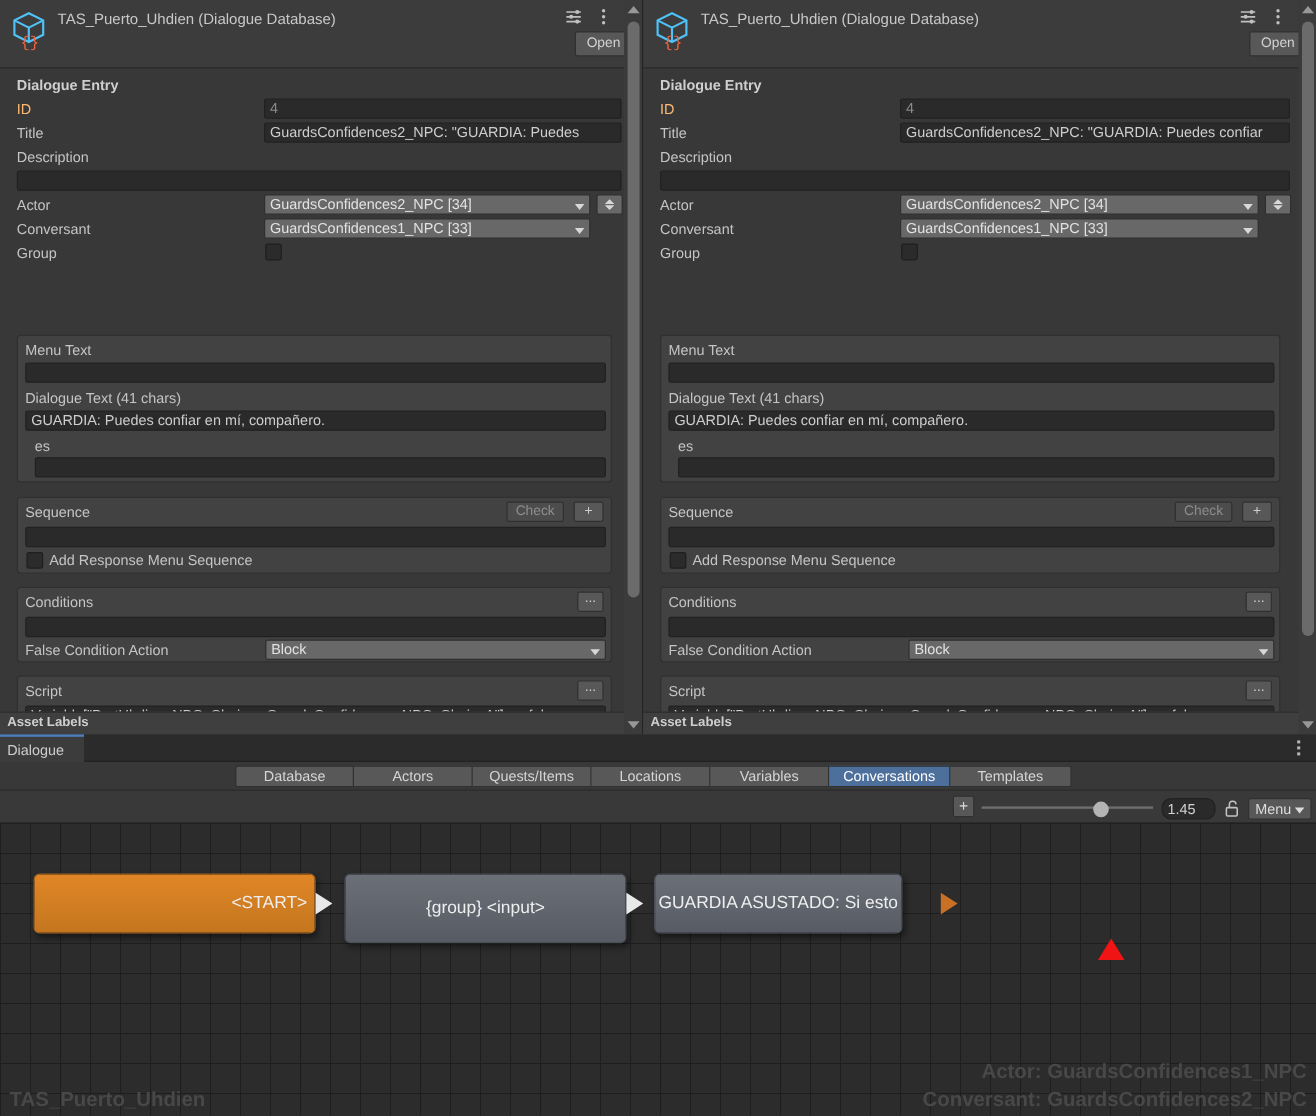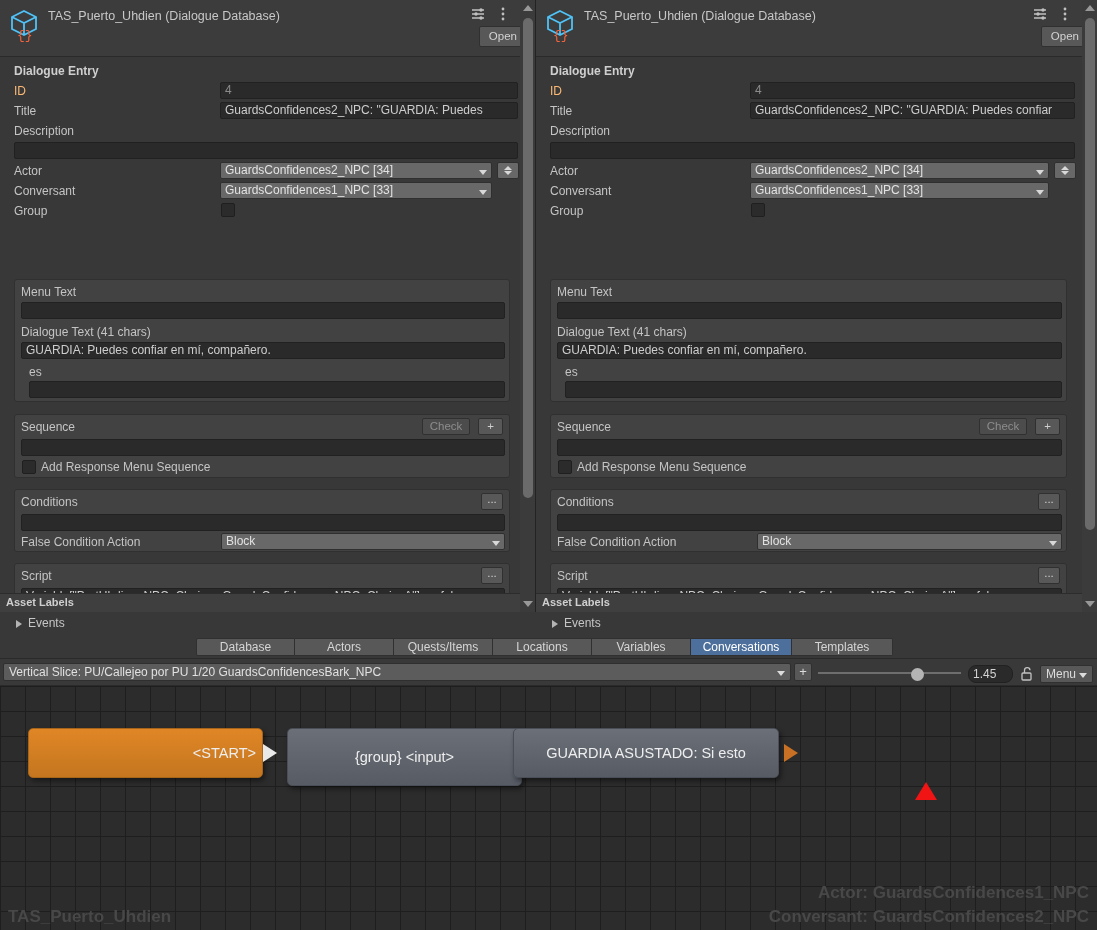--- a/index.html
+++ b/index.html
@@ -447,35 +447,44 @@
       </div>
 
       <div class="vscroll" style="right:0;">
         <span class="arr up"></span>
         <span class="thumb" style="top:18px;height:512px"></span>
         <span class="arr dn"></span>
       </div>
     </div>
   </div>
 
+  <div class="tabstrip">
+    <div class="tab">
+      <span>Dialogue</span>
+    </div>
+    <svg class="kebab" width="14" height="15" viewBox="0 0 14 15">
+      <rect x="6" y="1" width="2.5" height="2.5" fill="#b8b8b8"></rect>
+      <rect x="6" y="6" width="2.5" height="2.5" fill="#b8b8b8"></rect>
+      <rect x="6" y="11" width="2.5" height="2.5" fill="#b8b8b8"></rect>
+    </svg>
+  </div>
 
   <div class="toolbar">
     <div class="segbar">
       <div class="segbtn" style="width:99px">Database</div>
       <div class="segbtn" style="width:99px">Actors</div>
       <div class="segbtn" style="width:99px">Quests/Items</div>
       <div class="segbtn" style="width:99px">Locations</div>
       <div class="segbtn" style="width:99px">Variables</div>
       <div class="segbtn active" style="width:101px">Conversations</div>
       <div class="segbtn" style="width:101px">Templates</div>
     </div>
   </div>
 
   <div class="toolbar2">
-    <div class="convo-dd">Vertical Slice: PU/Callejeo por PU 1/20 GuardsConfidencesBark_NPC</div>
     <div class="plus-btn">+</div>
     <div class="zoom-slider"></div>
   </div>
   <div class="zoom-knob"></div>
   <div class="zoom-val">1.45</div>
   <svg class="lock-icon" viewBox="0 0 14 16">
     <rect x="2" y="7" width="9" height="7" rx="1" fill="none" stroke="#c2c2c2" stroke-width="1.3"></rect>
     <path d="M4.5 7 V4.6 A2.6 2.6 0 0 1 10 4.3" fill="none" stroke="#c2c2c2" stroke-width="1.3"></path>
   </svg>
   <div class="menu-dd">Menu</div>
@@ -484,21 +493,21 @@
     <div class="node start" style="left:28px;top:42px;width:235px;height:50px">
       <span>&lt;START&gt;</span>
     </div>
     <div class="arrow white" style="left:263px;top:58px"></div>
 
     <div class="node normal" style="left:287px;top:42px;width:235px;height:58px">
       <span>{group} &lt;input&gt;</span>
     </div>
     <div class="arrow white" style="left:522px;top:58px"></div>
 
-    <div class="node normal" style="left:513px;top:42px;width:266px;height:50px">
+    <div class="node normal" style="left:545px;top:42px;width:207px;height:50px">
       <span>GUARDIA ASUSTADO: Si esto</span>
     </div>
     <div class="arrow orange" style="left:784px;top:58px"></div>
 
     <div class="red-marker" style="left:915px;top:96px"></div>
 
     <div class="canvas-label" style="left:8px;bottom:3px">TAS_Puerto_Uhdien</div>
     <div class="canvas-label" style="right:8px;bottom:27px">Actor: GuardsConfidences1_NPC</div>
     <div class="canvas-label" style="right:8px;bottom:3px">Conversant: GuardsConfidences2_NPC</div>
   </div>

